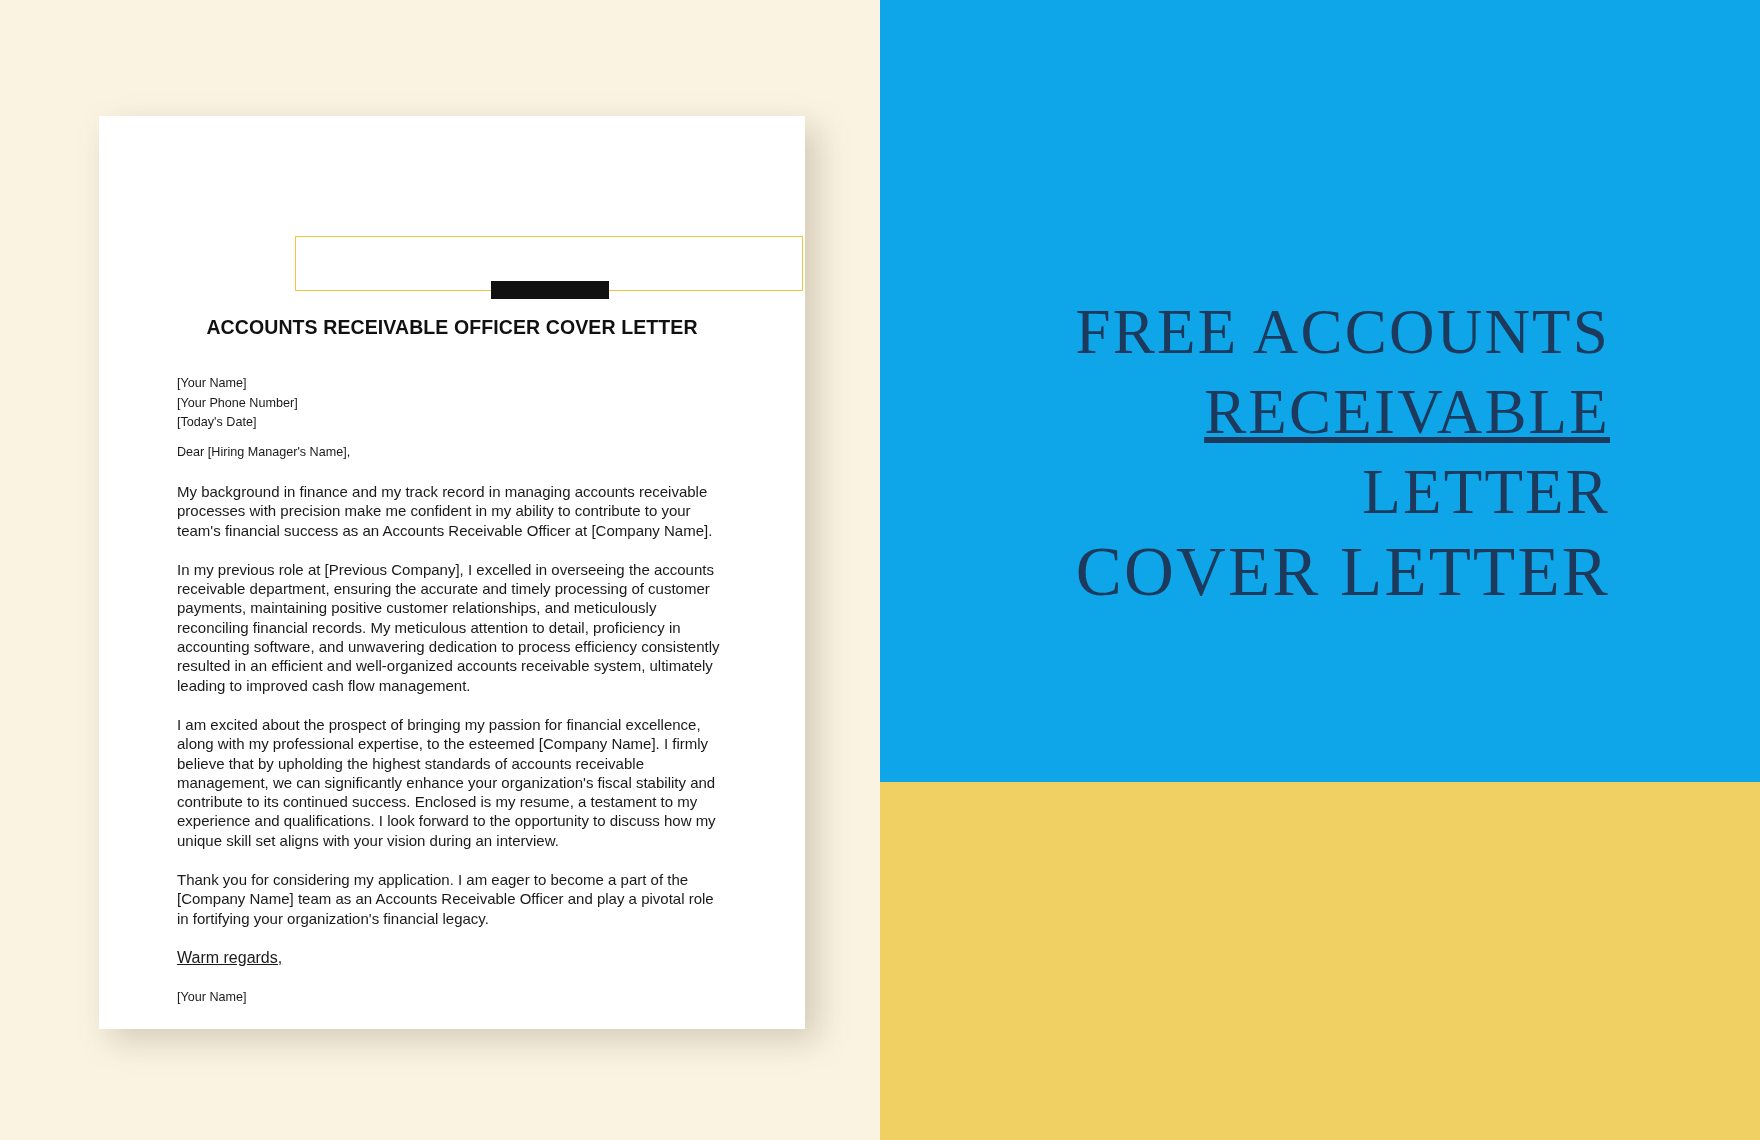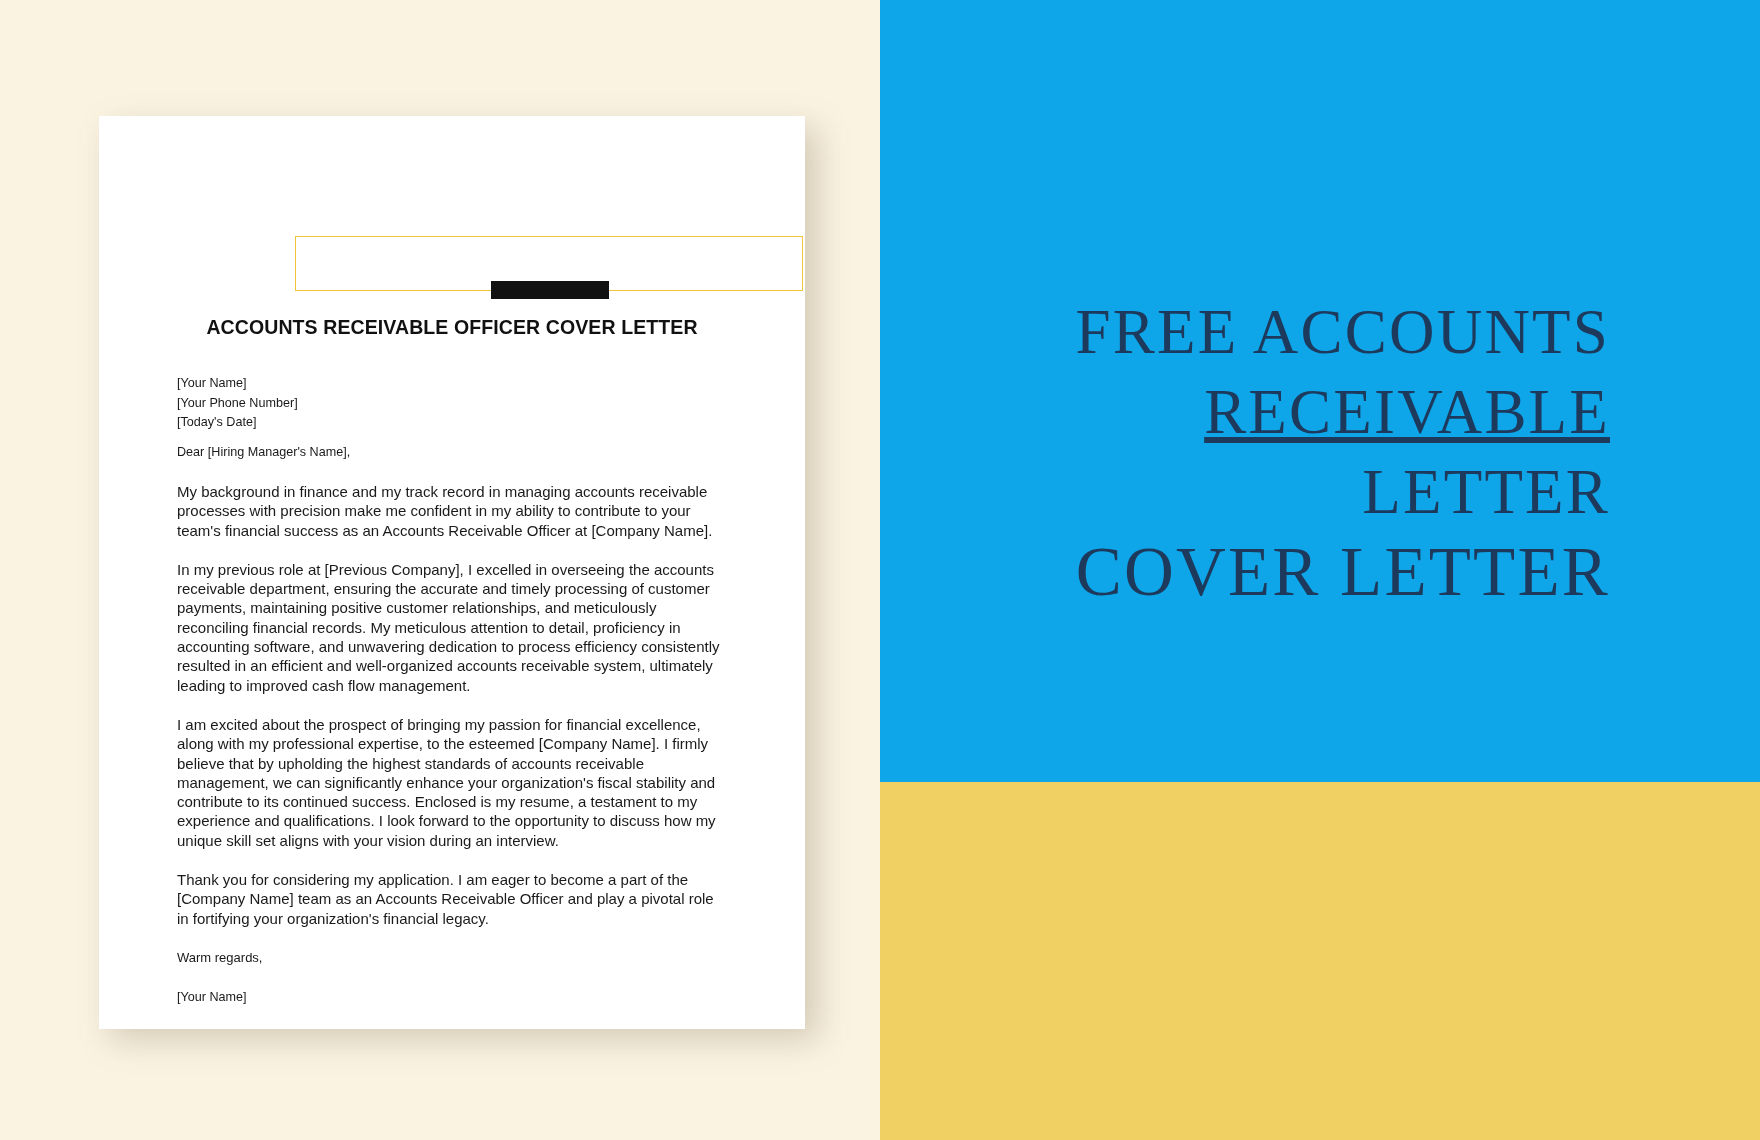--- a/index.html
+++ b/index.html
@@ -111,23 +111,24 @@
     line-height: 19.5px;
     margin-top: 10px;
   }
   .para {
     font-size: 15px;
     line-height: 19.3px;
     margin-top: 20px;
     text-align: left;
   }
   .closing {
-    font-size: 13px;
+    font-size: 16px;
     line-height: 19.5px;
     margin-top: 20px;
+    text-decoration: underline;
   }
   .signature {
     font-size: 12.6px;
     line-height: 19.5px;
     margin-top: 21px;
   }
   
   .headline {
     position: absolute;
     left: 820px;

